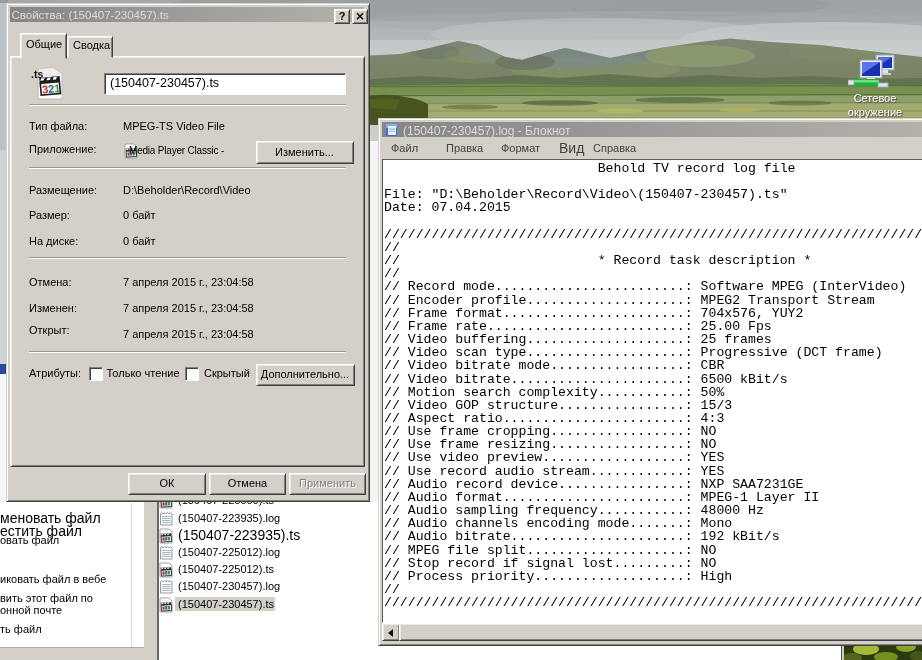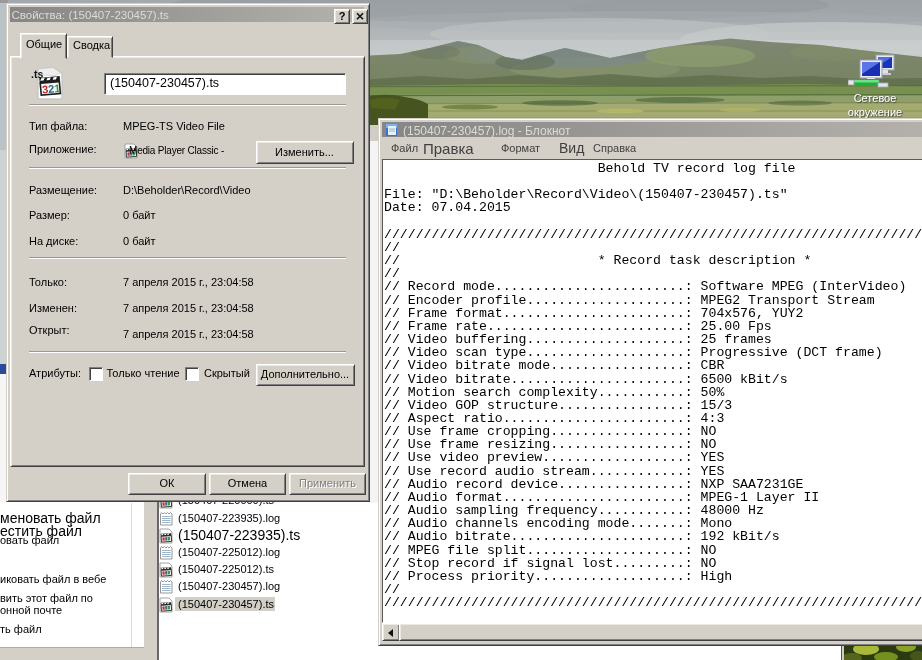--- a/index.html
+++ b/index.html
@@ -222,21 +222,21 @@
  <div class="abs" style="left:3px;top:3px;right:3px;height:15px;background:linear-gradient(90deg,#868686,#b5b2ad)"></div>
  <svg class="abs" style="left:6px;top:4px" width="13" height="13" viewBox="0 0 13 13">
    <rect x="1" y="1" width="11" height="12" fill="#3a6fd8"></rect>
    <rect x="1" y="1" width="11" height="4" fill="#7db0f0"></rect>
    <rect x="3" y="3" width="8" height="9" fill="#e8f0fc"></rect>
    <line x1="4" y1="6" x2="10" y2="6" stroke="#8aa" stroke-width="0.8"></line>
    <line x1="4" y1="8" x2="10" y2="8" stroke="#8aa" stroke-width="0.8"></line>
  </svg>
  <div class="abs ttxt" style="left:24px;top:4.5px">(150407-230457).log - Блокнот</div>
  <div class="abs lbl" style="left:12px;top:22.5px;color:#3f3f3f;font-size:11px">Файл</div>
- <div class="abs lbl" style="left:44px;top:22.5px;color:#3f3f3f;font-size:15px">Правка</div>
+ <div class="abs lbl" style="left:67px;top:22.5px;color:#3f3f3f;font-size:11px">Правка</div>
  <div class="abs lbl" style="left:122px;top:22.5px;color:#3f3f3f;font-size:11px">Формат</div>
  <div class="abs lbl" style="left:180px;top:22.5px;color:#3f3f3f;font-size:14px">Вид</div>
  <div class="abs lbl" style="left:214px;top:22.5px;color:#3f3f3f;font-size:11px">Справка</div>
  <div class="abs" style="left:3px;top:40px;width:554px;height:462px;background:#fff;border:1px solid;border-color:#5a5a5a #fff #fff #5a5a5a;overflow:hidden">
    <pre style="margin:0;position:absolute;left:1px;top:2px;font-family:'Liberation Mono',monospace;font-size:13.2px;line-height:13.15px;color:#000">                           Behold TV record log file
 
 File: "D:\Beholder\Record\Video\(150407-230457).ts"
 Date: 07.04.2015
 
 //////////////////////////////////////////////////////////////////////////////////////////////////////////////
@@ -336,21 +336,21 @@
 </g>
     </svg>
     <div class="abs lbl" style="left:122px;top:140px;font-size:10px;letter-spacing:-0.2px">Media Player Classic -</div>
 <div class="abs btn" style="left:248.5px;top:136.5px;width:96px;height:21px;line-height:20px">Изменить...</div>
 <div class="abs lbl" style="left:22px;top:179.5px">Размещение:</div>
     <div class="abs lbl" style="left:116px;top:179.5px">D:\Beholder\Record\Video</div>
 <div class="abs lbl" style="left:22px;top:205.0px">Размер:</div>
     <div class="abs lbl" style="left:116px;top:205.0px">0 байт</div>
 <div class="abs lbl" style="left:22px;top:230.5px">На диске:</div>
     <div class="abs lbl" style="left:116px;top:230.5px">0 байт</div>
-<div class="abs lbl" style="left:22px;top:271.5px">Только:</div>
+<div class="abs lbl" style="left:22px;top:271.5px">Отмена:</div>
     <div class="abs lbl" style="left:116px;top:271.5px">7 апреля 2015 г., 23:04:58</div>
 <div class="abs lbl" style="left:22px;top:298.0px">Изменен:</div>
     <div class="abs lbl" style="left:116px;top:298.0px">7 апреля 2015 г., 23:04:58</div>
 <div class="abs lbl" style="left:22px;top:320px">Открыт:</div>
     <div class="abs lbl" style="left:116px;top:324.0px">7 апреля 2015 г., 23:04:58</div>
 
  <div class="abs btn" style="left:248.5px;top:359.5px;width:97px;height:20.5px;line-height:19px">Дополнительно...</div>
  <div class="abs lbl" style="left:22px;top:362.5px">Атрибуты:</div>
  <div class="abs cb" style="left:82px;top:362.8px"></div>
  <div class="abs lbl" style="left:99.5px;top:362.5px">Только чтение</div>

